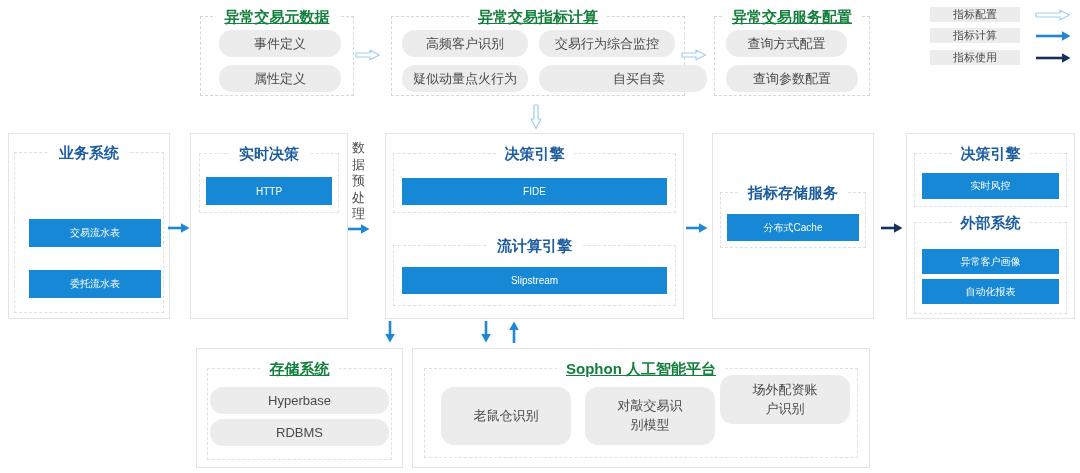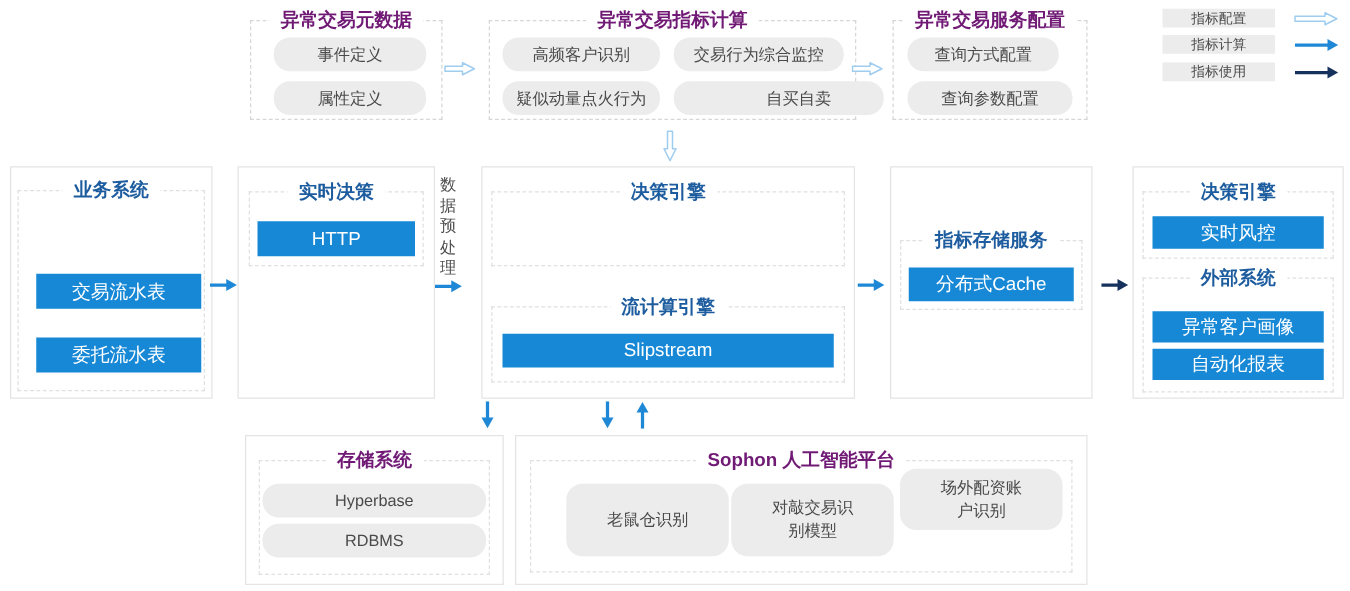--- a/index.html
+++ b/index.html
@@ -8,28 +8,28 @@
     font-family:"Liberation Sans","DejaVu Sans",sans-serif; overflow:hidden;
   }
   
   .dgroup { position:absolute; border:1px dashed #d6d6d6; background:#ffffff; }
   .panel  { position:absolute; border:1px solid #e4e4e4; background:#ffffff; }
   .gtitle {
     position:absolute; top:-10px; left:50%; transform:translateX(-50%);
     background:#ffffff; padding:0 9px; font-size:15px; font-weight:700;
     white-space:nowrap; line-height:20px;
   }
-  .t-gray { color:#701a75; }
+  .t-gray { color:#15803d;text-decoration:underline; }
   .t-blue { color:#1d5c9e; }
   .chip {
     position:absolute; background:#ececec; color:#4a4a4a; font-size:13px;
     display:flex; align-items:center; justify-content:center; text-align:center;border-radius:13px;
   }
   .bchip {
-    position:absolute; background:#1688d6; color:#ffffff; font-size:15px;
+    position:absolute; background:#1688d6; color:#ffffff; font-size:10px;
     display:flex; align-items:center; justify-content:center; text-align:center;
   }
   .sophon-chip span { display:inline-block; max-width:72px; line-height:1.45; }
   .vlabel {
     position:absolute; width:15px; font-size:13px; line-height:16.5px;
     color:#4f4f4f; word-break:break-all; text-align:center;
   }
   .arr { position:absolute; }
   .c-blue { color:#1e88d6; }
   .c-navy { color:#16325c; }
@@ -122,20 +122,21 @@
 
   <div class="vlabel" style="left:351px;top:140px;">数据预处理</div>
   <svg class="arr c-blue" style="left:348px;top:223px;" width="22" height="12" viewBox="0 0 22 12">
     <line x1="0" y1="6" x2="14" y2="6" stroke="currentColor" stroke-width="2.6"></line>
       <path d="M13 1.2 L21.5 6 L13 10.8 Z" fill="currentColor"></path>
   </svg>
 
   <div class="panel" style="left:385px;top:133px;width:297px;height:184px;">
     <div class="dgroup" style="left:7px;top:19px;width:281px;height:58px;border-color:#e0e0e0;">
       <span class="gtitle t-blue">决策引擎</span>
+      <div class="bchip" style="left:8px;top:24px;width:265px;height:27px;">FIDE</div>
     </div>
     <div class="dgroup" style="left:7px;top:111px;width:281px;height:59px;border-color:#e0e0e0;">
       <span class="gtitle t-blue">流计算引擎</span>
       <div class="bchip" style="left:8px;top:21px;width:265px;height:27px;">Slipstream</div>
     </div>
   </div>
 
   <svg class="arr c-blue" style="left:686px;top:222px;" width="22" height="12" viewBox="0 0 22 12">
     <line x1="0" y1="6" x2="14" y2="6" stroke="currentColor" stroke-width="2.6"></line>
       <path d="M13 1.2 L21.5 6 L13 10.8 Z" fill="currentColor"></path>
@@ -182,21 +183,21 @@
     <div class="dgroup" style="left:10px;top:19px;width:183px;height:90px;border-color:#e0e0e0;">
       <span class="gtitle t-gray">存储系统</span>
       <div class="chip" style="left:2px;top:18px;width:179px;height:27px;">Hyperbase</div>
       <div class="chip" style="left:2px;top:50px;width:179px;height:27px;">RDBMS</div>
     </div>
   </div>
 
   <div class="panel" style="left:412px;top:348px;width:456px;height:118px;">
     <div class="dgroup" style="left:11px;top:19px;width:432px;height:88px;border-color:#e0e0e0;">
       <span class="gtitle t-gray">Sophon 人工智能平台</span>
-      <div class="chip sophon-chip" style="left:28px;top:18px;width:130px;height:58px;">
+      <div class="chip sophon-chip" style="left:16px;top:18px;width:130px;height:58px;">
           <span>老鼠仓识别</span>
         </div>
       <div class="chip sophon-chip" style="left:160px;top:18px;width:130px;height:58px;">
           <span>对敲交易识别模型</span>
         </div>
       <div class="chip sophon-chip" style="left:295px;top:6px;width:130px;height:49px;">
           <span>场外配资账户识别</span>
         </div>
     </div>
   </div>

